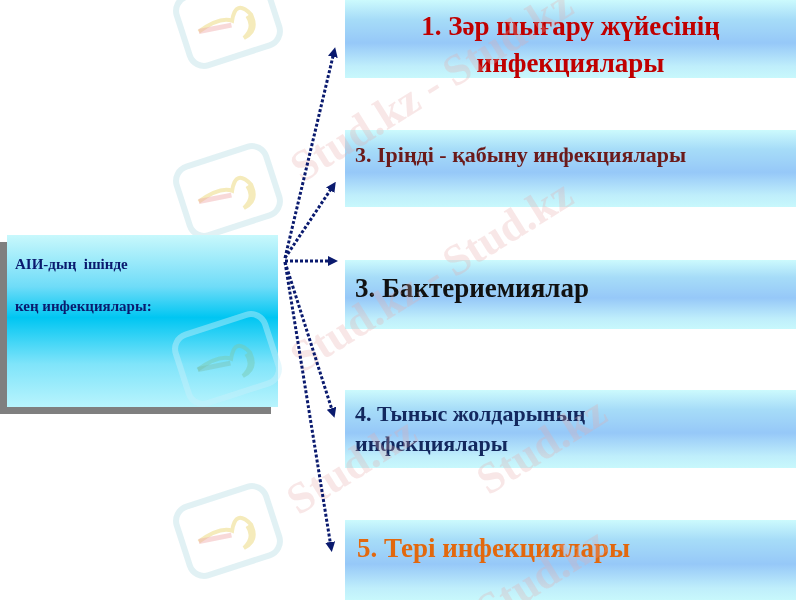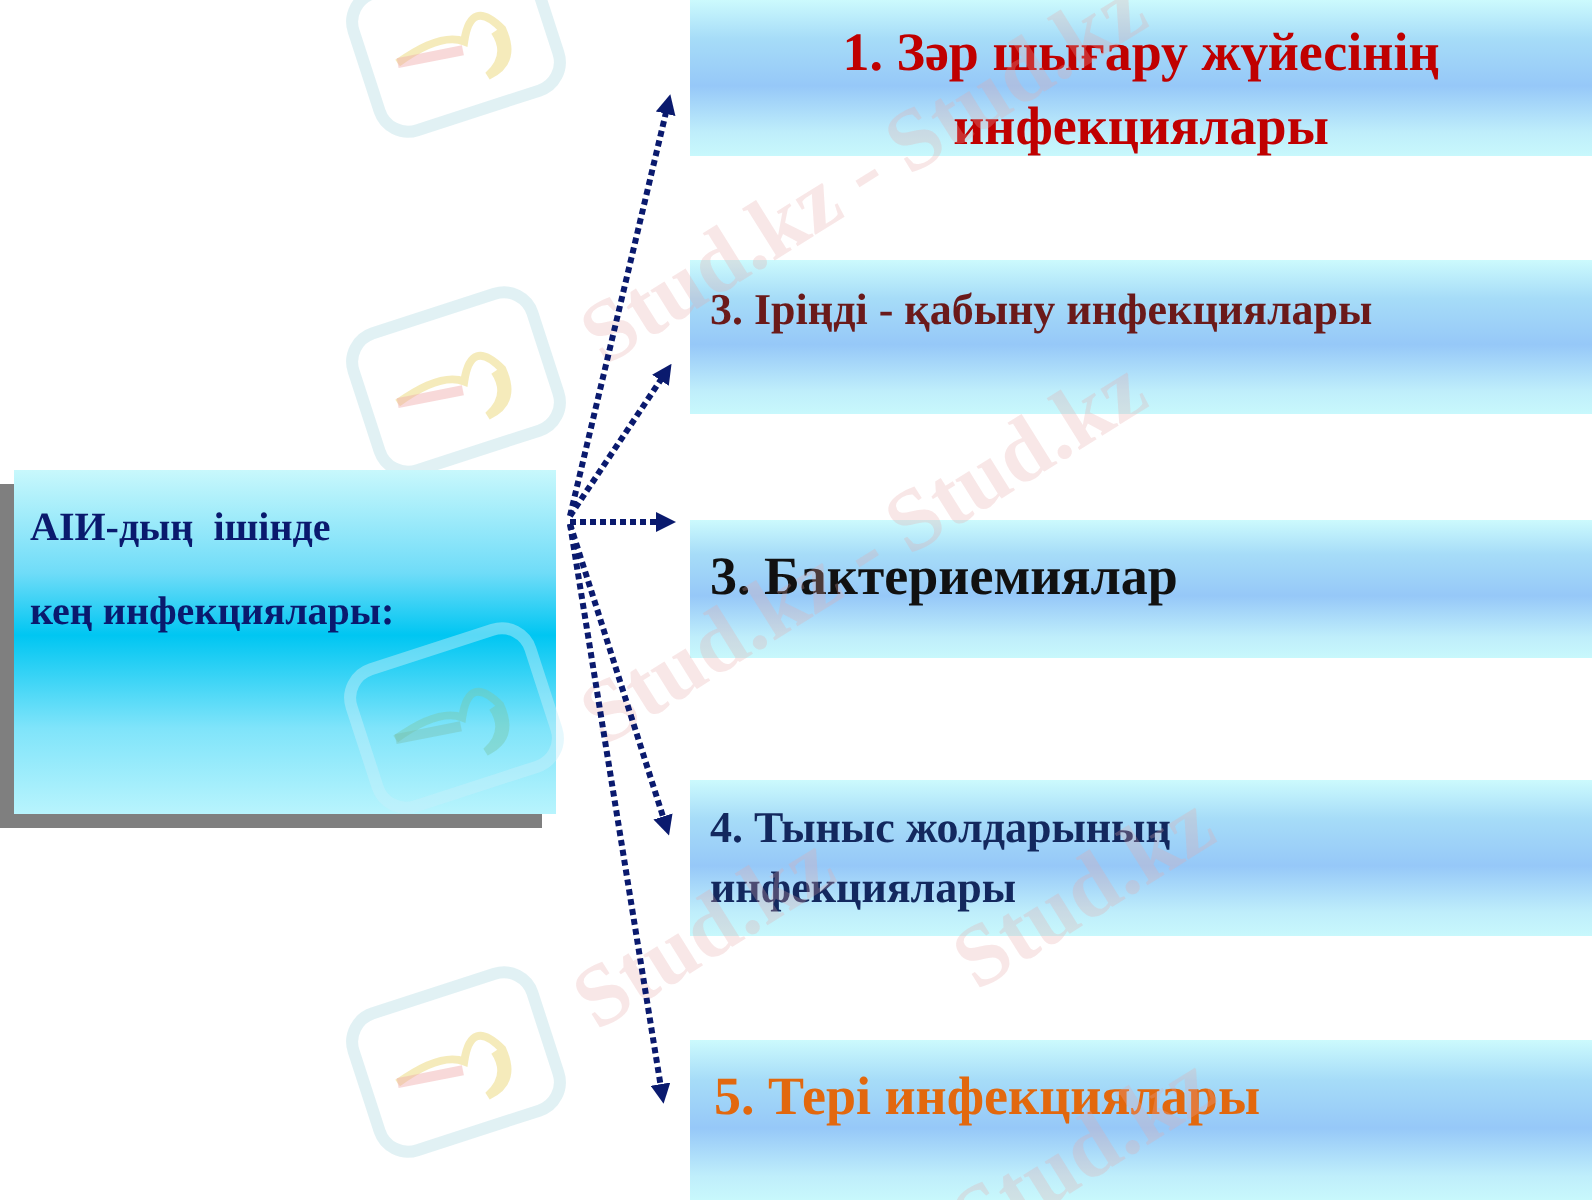--- a/index.html
+++ b/index.html
@@ -97,21 +97,21 @@
       position: absolute;
       left: 7px; top: 235px;
       width: 271px; height: 172px;
       background: linear-gradient(to bottom, #c8f8fc 0%, #6fdcf8 30%, #00c6f2 48%, #7fe4fa 75%, #b8f4fd 100%);
       box-sizing: border-box;
       padding: 8px 0 0 8px;
     }
     .lbox .line {
       color: #0a1a6e;
       font-weight: bold;
-      font-size: 20px;
+      font-size: 15px;
       line-height: 42px;
       white-space: pre;
     }
     .arrows {
       position: absolute;
       left: 0; top: 0;
     }
   </style>
 </head>
 <body>

